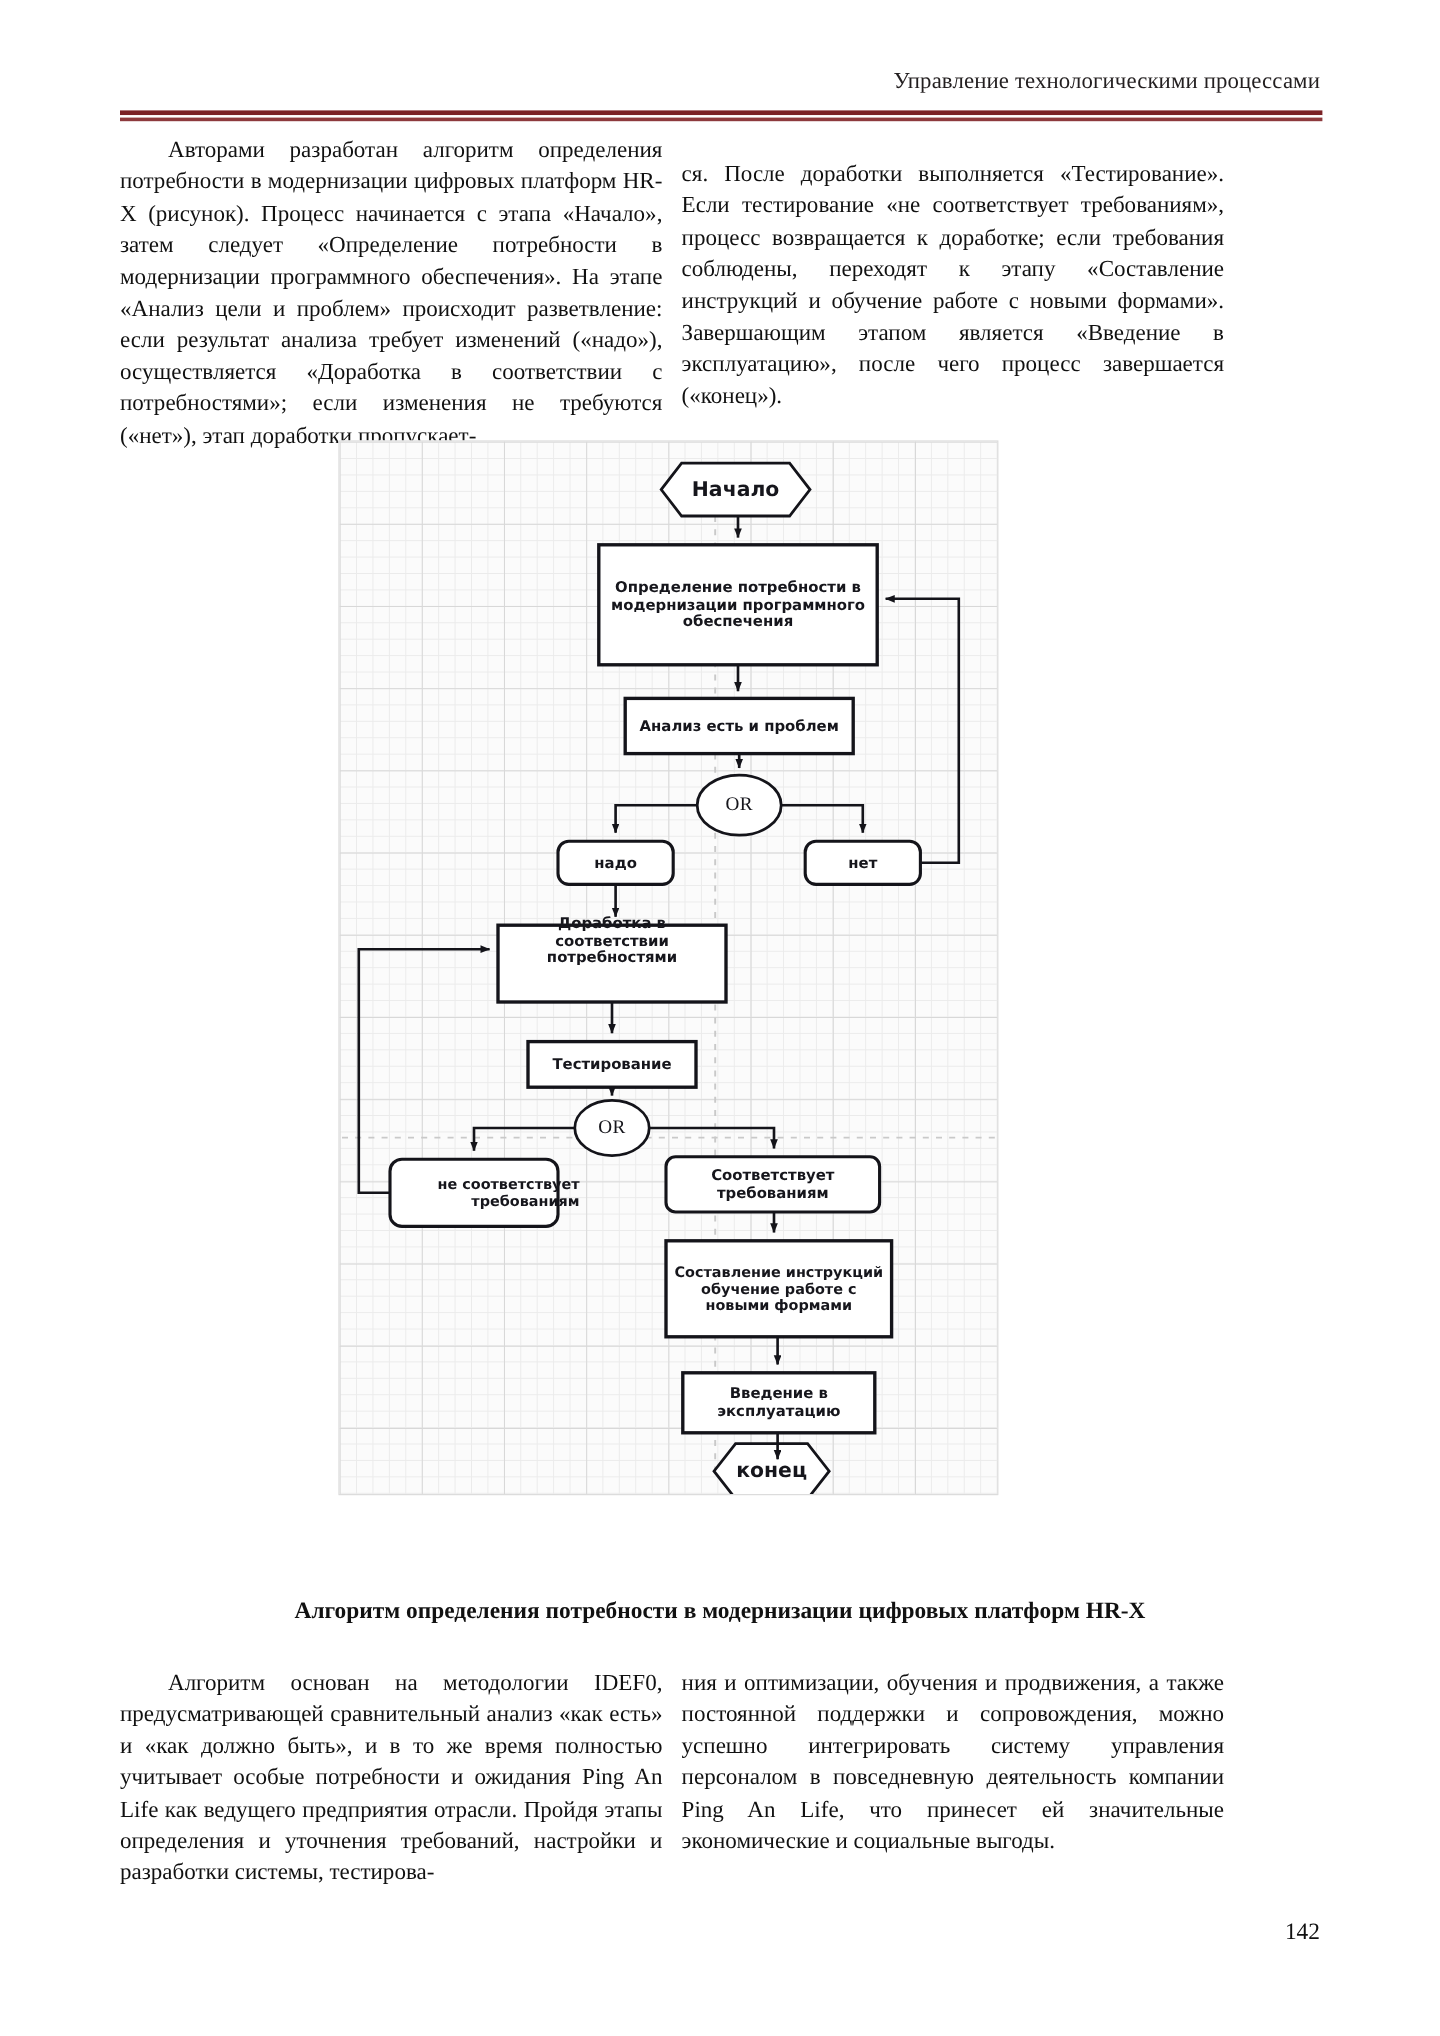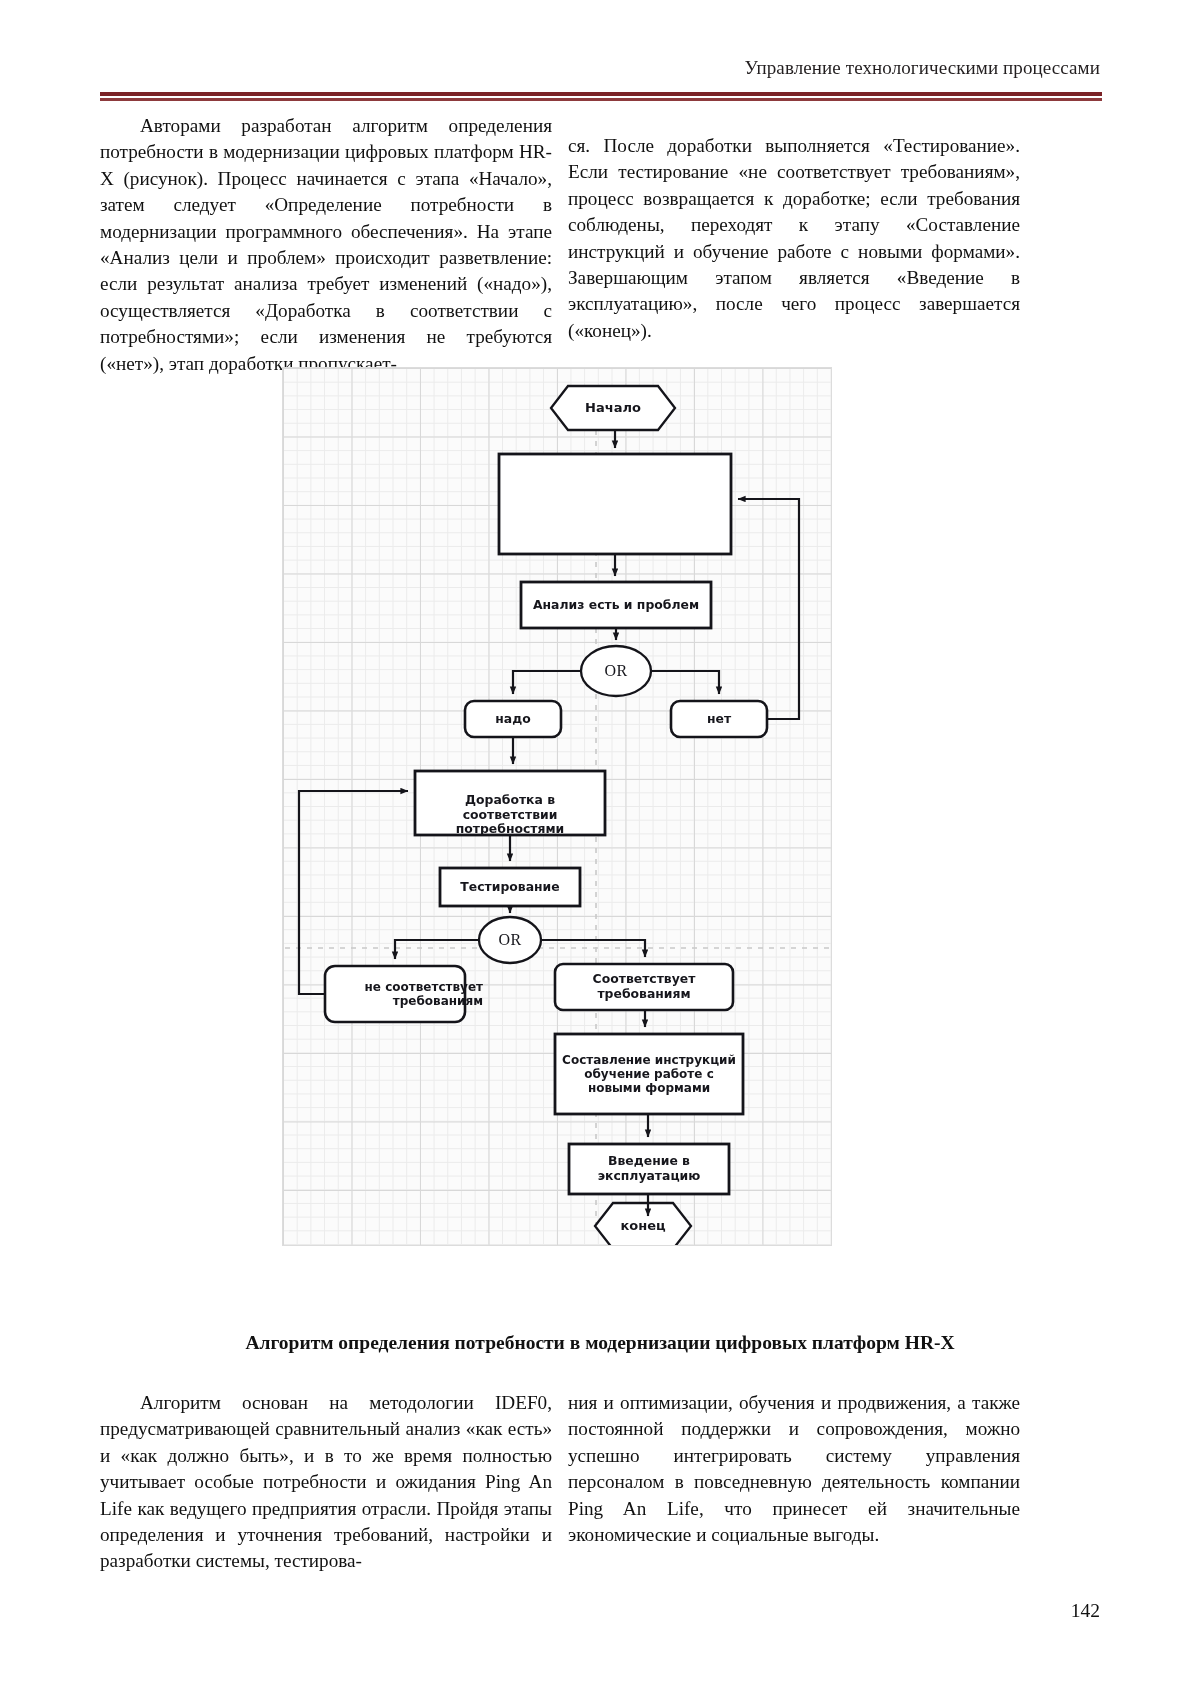--- a/index.html
+++ b/index.html
@@ -63,21 +63,21 @@
     font-weight:bold;font-size:12.4px;line-height:14.6px;
     color:#16161c;text-align:center;
     display:flex;align-items:center;justify-content:center;
     pointer-events:none;
   }
   .fc-label.sm{font-size:12px;line-height:14px;}
   .fc-or{
     font-family:"Liberation Serif", serif;
     font-weight:normal;font-size:16px;letter-spacing:.3px;
   }
-  .fc-term{font-size:13px;}
+  .fc-term{font-size:17px;}
 
   
   .caption{
     position:absolute;left:100px;width:1000px;top:1332px;
     text-align:center;font-weight:bold;font-size:19.5px;
     font-family:"Liberation Serif", serif;color:#111;
   }
 
   
   .folio{
@@ -175,30 +175,31 @@
         <line x1="362" y1="642" x2="362" y2="659" marker-end="url(#ah)"></line>
 
         <line x1="365" y1="746" x2="365" y2="769" marker-end="url(#ah)"></line>
 
         <line x1="365" y1="826" x2="365" y2="848" marker-end="url(#ah)"></line>
       </g>
     </svg>
 
     <div class="fc-label fc-term" style="left:268px;top:18px;width:124px;height:44px;">Начало</div>
 
+    <div class="fc-label" style="left:222px;top:88px;width:220px;height:96px;">Определение потребности в модернизации программного обеспечения</div>
 
     <div class="fc-label" style="left:242px;top:215px;width:182px;height:44px;">Анализ есть и проблем</div>
 
     <div class="fc-label fc-or" style="left:298px;top:279px;width:70px;height:48px;">OR</div>
 
     <div class="fc-label" style="left:184px;top:334px;width:92px;height:34px;">надо</div>
 
     <div class="fc-label" style="left:390px;top:334px;width:92px;height:34px;">нет</div>
 
-    <div class="fc-label" style="left:136px;top:417px;width:182px;height:60px;">Доработка в соответствии потребностями</div>
+    <div class="fc-label" style="left:136px;top:386px;width:182px;height:60px;">Доработка в соответствии потребностями</div>
 
     <div class="fc-label" style="left:159px;top:501px;width:136px;height:36px;">Тестирование</div>
 
     <div class="fc-label fc-or" style="left:196px;top:549px;width:62px;height:46px;">OR</div>
 
     <div class="fc-label sm" style="left:44px;top:599px;width:156px;height:54px;text-align:right;">не соответствует требованиям</div>
 
     <div class="fc-label" style="left:274px;top:597px;width:174px;height:44px;">Соответствует требованиям</div>
 
     <div class="fc-label sm" style="left:274px;top:667px;width:184px;height:78px;">Составление инструкций обучение работе с новыми формами</div>

